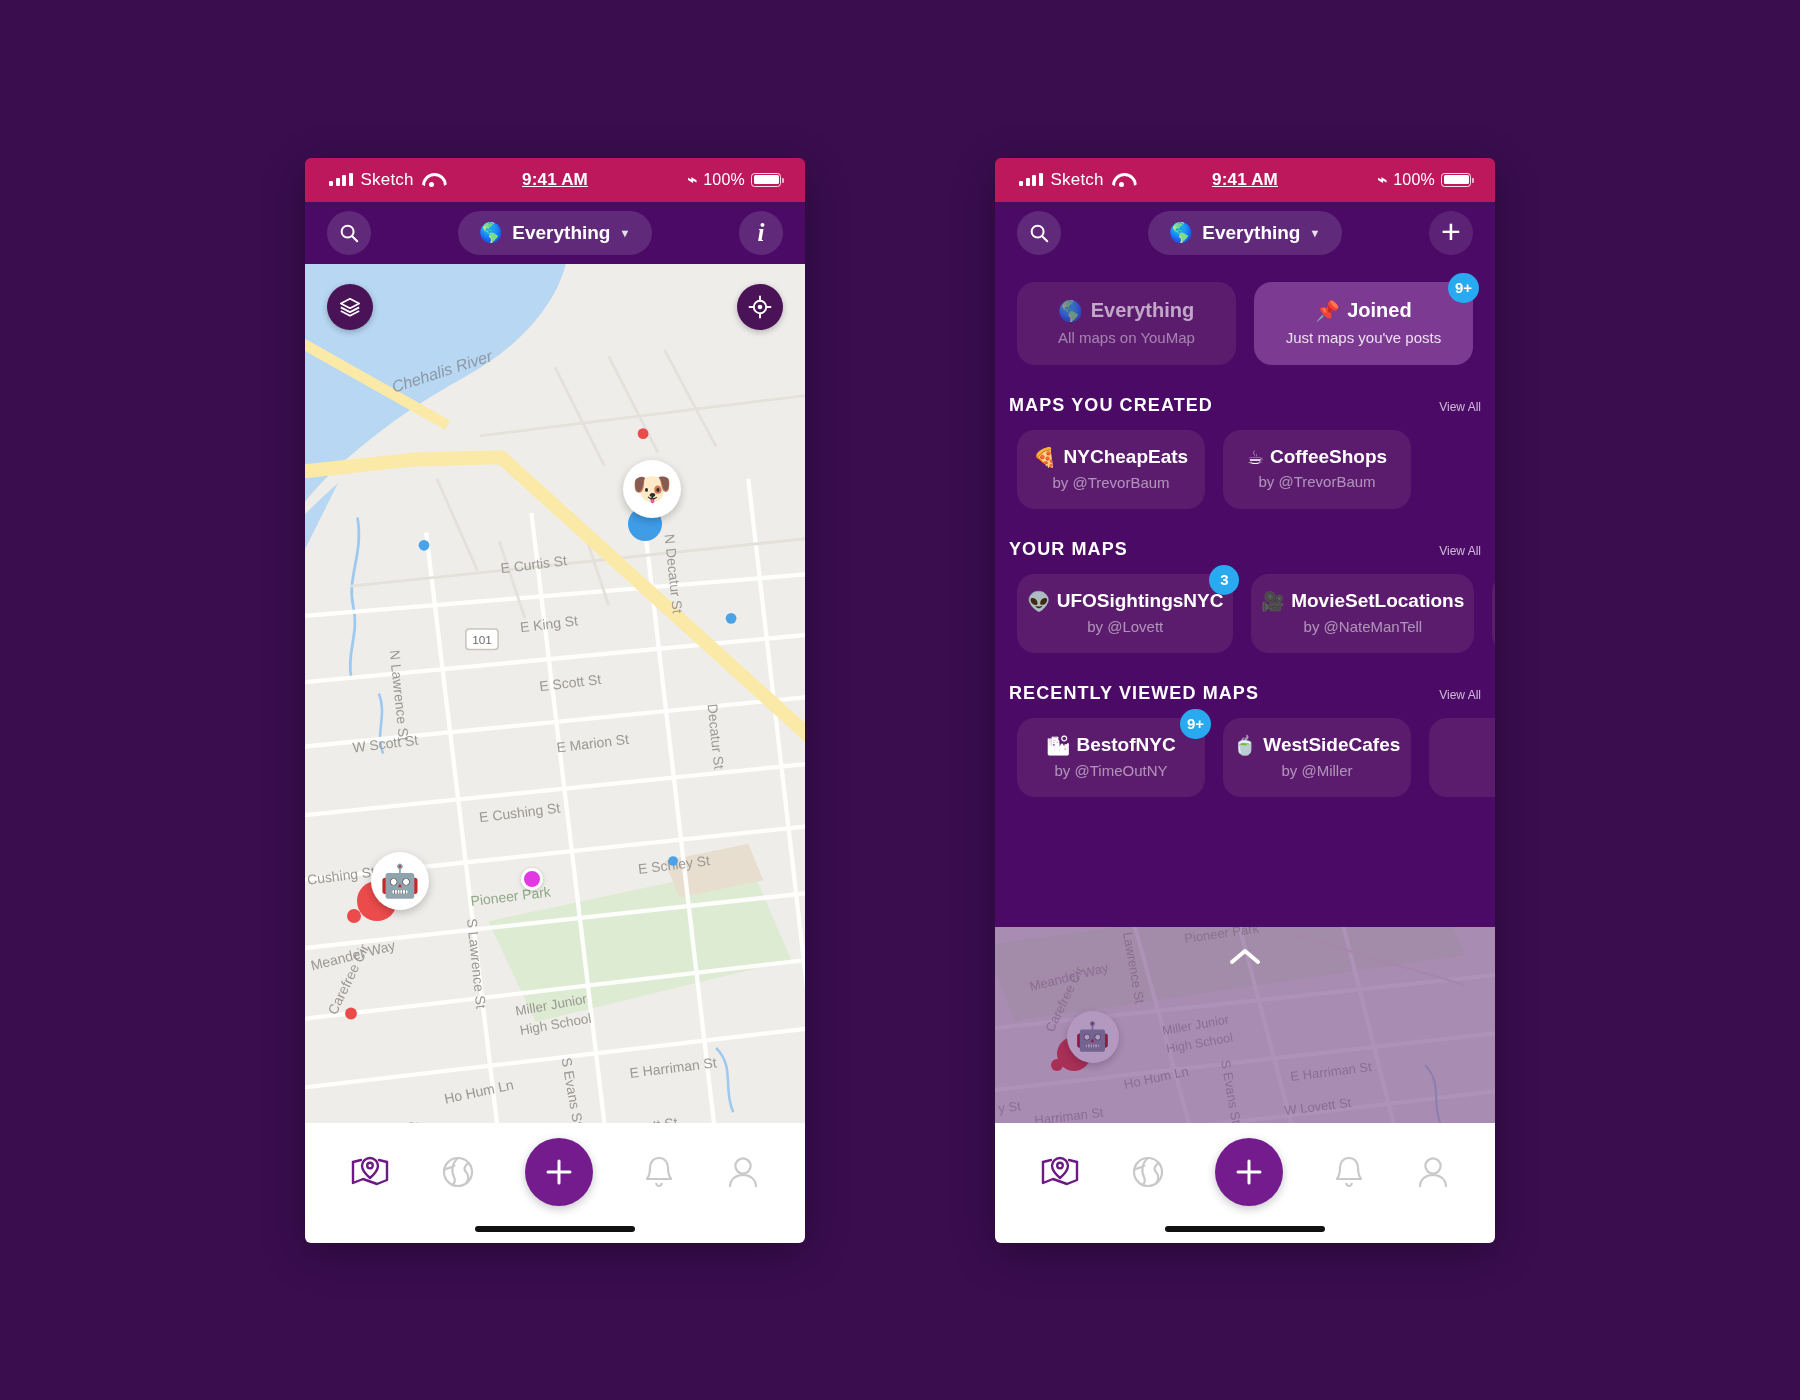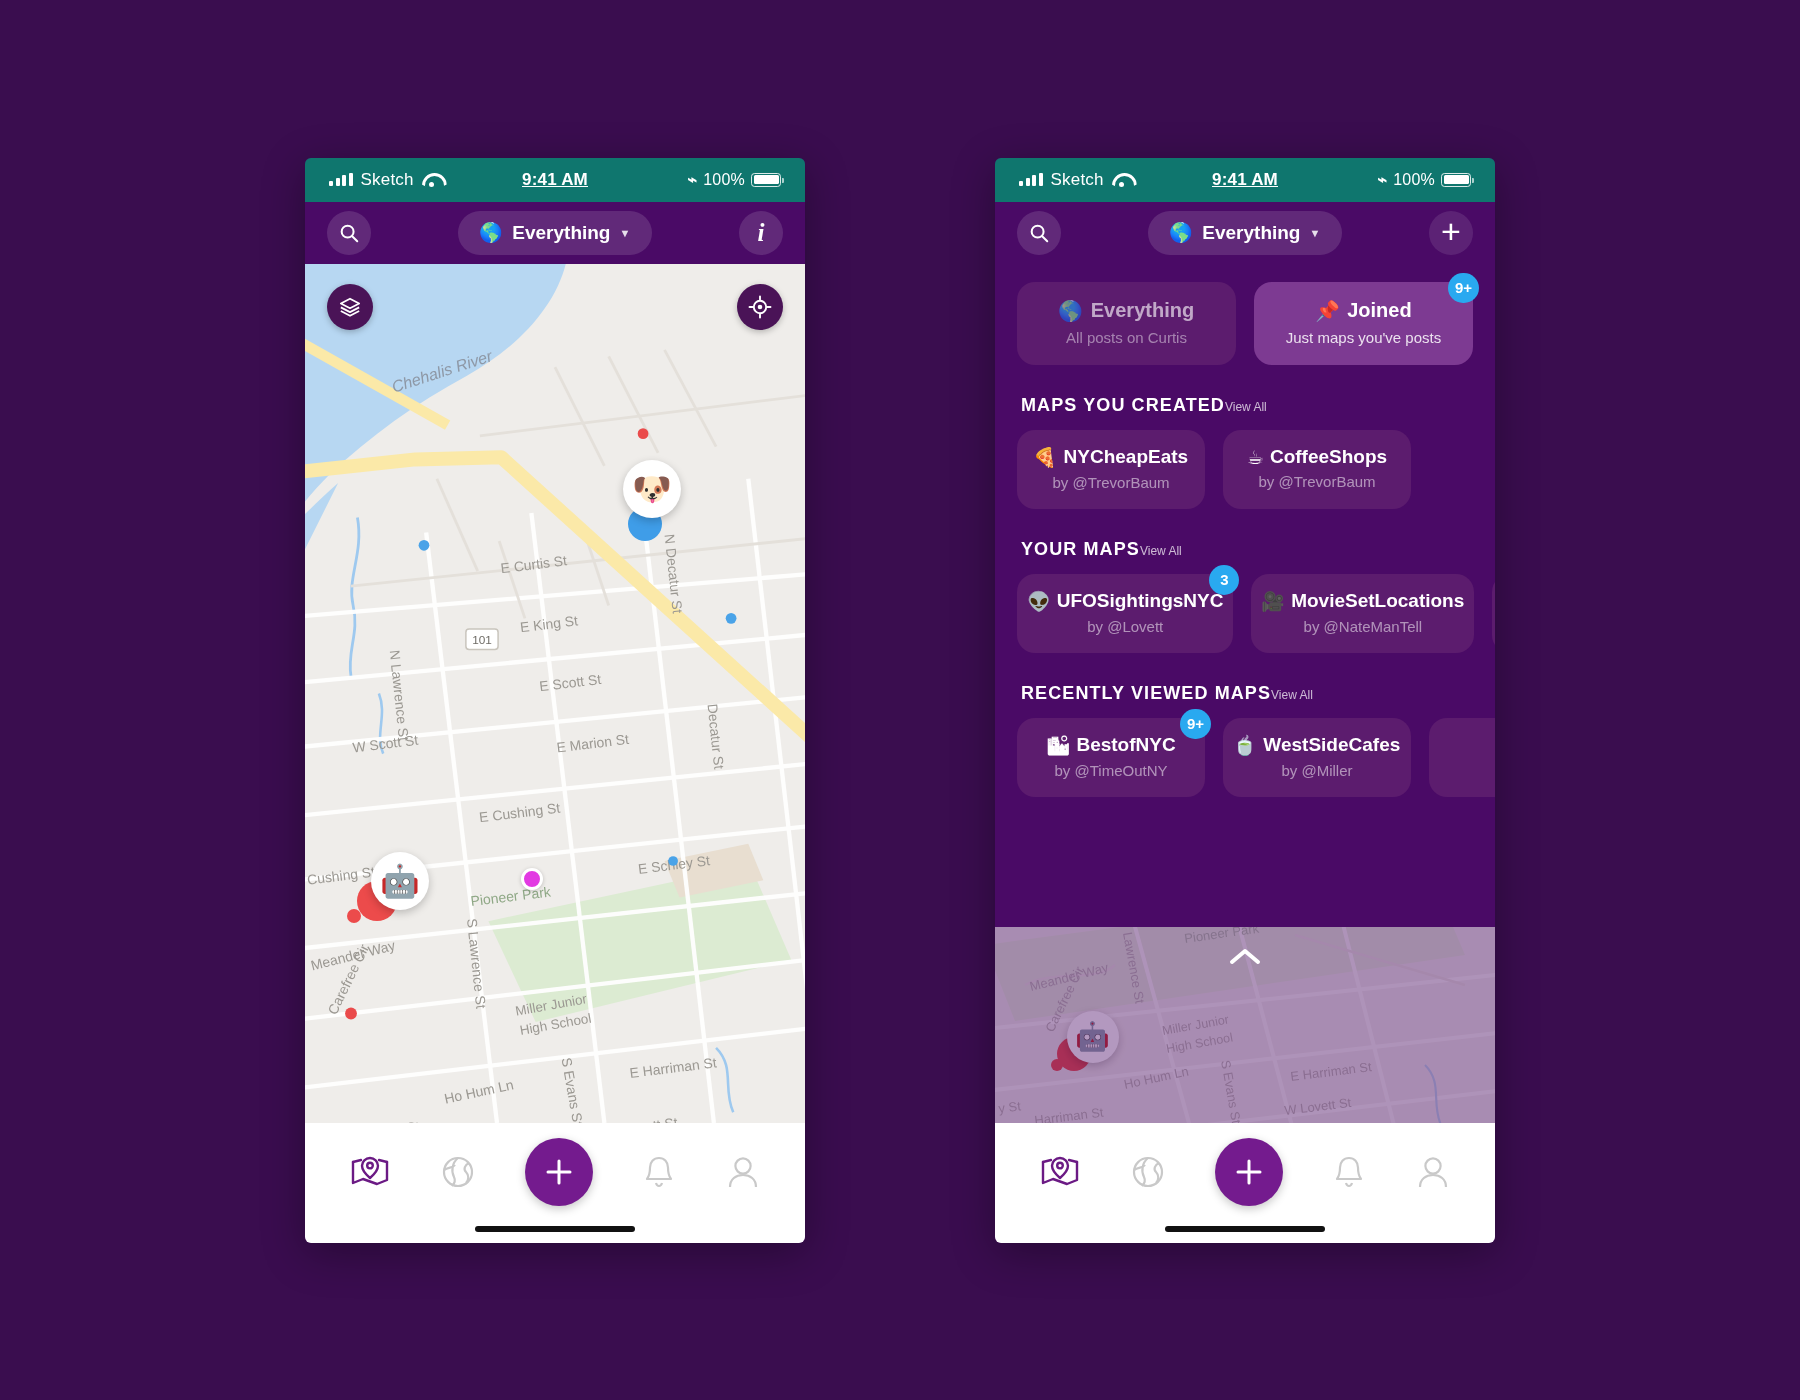--- a/index.html
+++ b/index.html
@@ -20,21 +20,21 @@
     background: #4a0a66;
     border-radius: 6px;
     overflow: hidden;
     display: flex; flex-direction: column;
     box-shadow: 0 10px 44px rgba(0,0,0,.33);
   }
 
   
   .statusbar {
     height: 44px; flex: 0 0 44px;
-    background: #0f766e;
+    background: #be185d;
     display: flex; align-items: center;
     padding: 0 24px;
     color: #fff; font-size: 17px; font-weight: 600;
     letter-spacing: .2px;
   }
   .sb-left { display: flex; align-items: center; gap: 8px; flex: 1; }
   .sb-center { flex: 0 0 auto; text-decoration: underline; }
   .sb-right { display: flex; align-items: center; gap: 6px; flex: 1; justify-content: flex-end; }
   .sig { display: flex; align-items: flex-end; gap: 2.5px; height: 13px; }
   .sig i { width: 4px; background: #fff; border-radius: 1px; display: block; }
@@ -139,22 +139,22 @@
   .badge {
     position: absolute; top: -9px; right: -6px;
     min-width: 30px; height: 30px; border-radius: 15px;
     background: #29a9f0; color: #fff;
     font-size: 15px; font-weight: 700;
     display: flex; align-items: center; justify-content: center;
     padding: 0 7px; z-index: 4;
   }
 
   .section-head {
-    display: flex; align-items: baseline; 
-    padding: 0 26px; margin: 30px 0 14px;
+    display: flex; align-items: baseline; justify-content: space-between;
+    padding: 0 14px; margin: 30px 0 14px;
   }
   .section-title { font-size: 18px; font-weight: 700; color: #fff; letter-spacing: 1.1px; }
   .view-all { font-size: 12px; color: rgba(255,255,255,.72); cursor: pointer; }
 
   .maprow { display: flex; gap: 18px; padding: 0 0 0 22px; }
   .mapcard {
     flex: 0 0 188px; background: #5c1c6e; border-radius: 18px;
     padding: 16px 10px 18px; text-align: center; position: relative; cursor: pointer;
   }
   .mapcard.ghost { flex: 0 0 188px; }
@@ -408,21 +408,21 @@
     </div>
 
     <div class="content">
 
       <div class="mode-row">
         <div class="mode-card inactive">
           <div class="mode-title">
             <span class="emoji">🌎</span>
             <span>Everything</span>
           </div>
-          <div class="mode-sub">All posts on Curtis</div>
+          <div class="mode-sub">All maps on YouMap</div>
         </div>
         <div class="mode-card active">
           <div class="badge">9+</div>
           <div class="mode-title">
             <span class="emoji">📌</span>
             <span>Joined</span>
           </div>
           <div class="mode-sub">Just maps you've posts</div>
         </div>
       </div>

